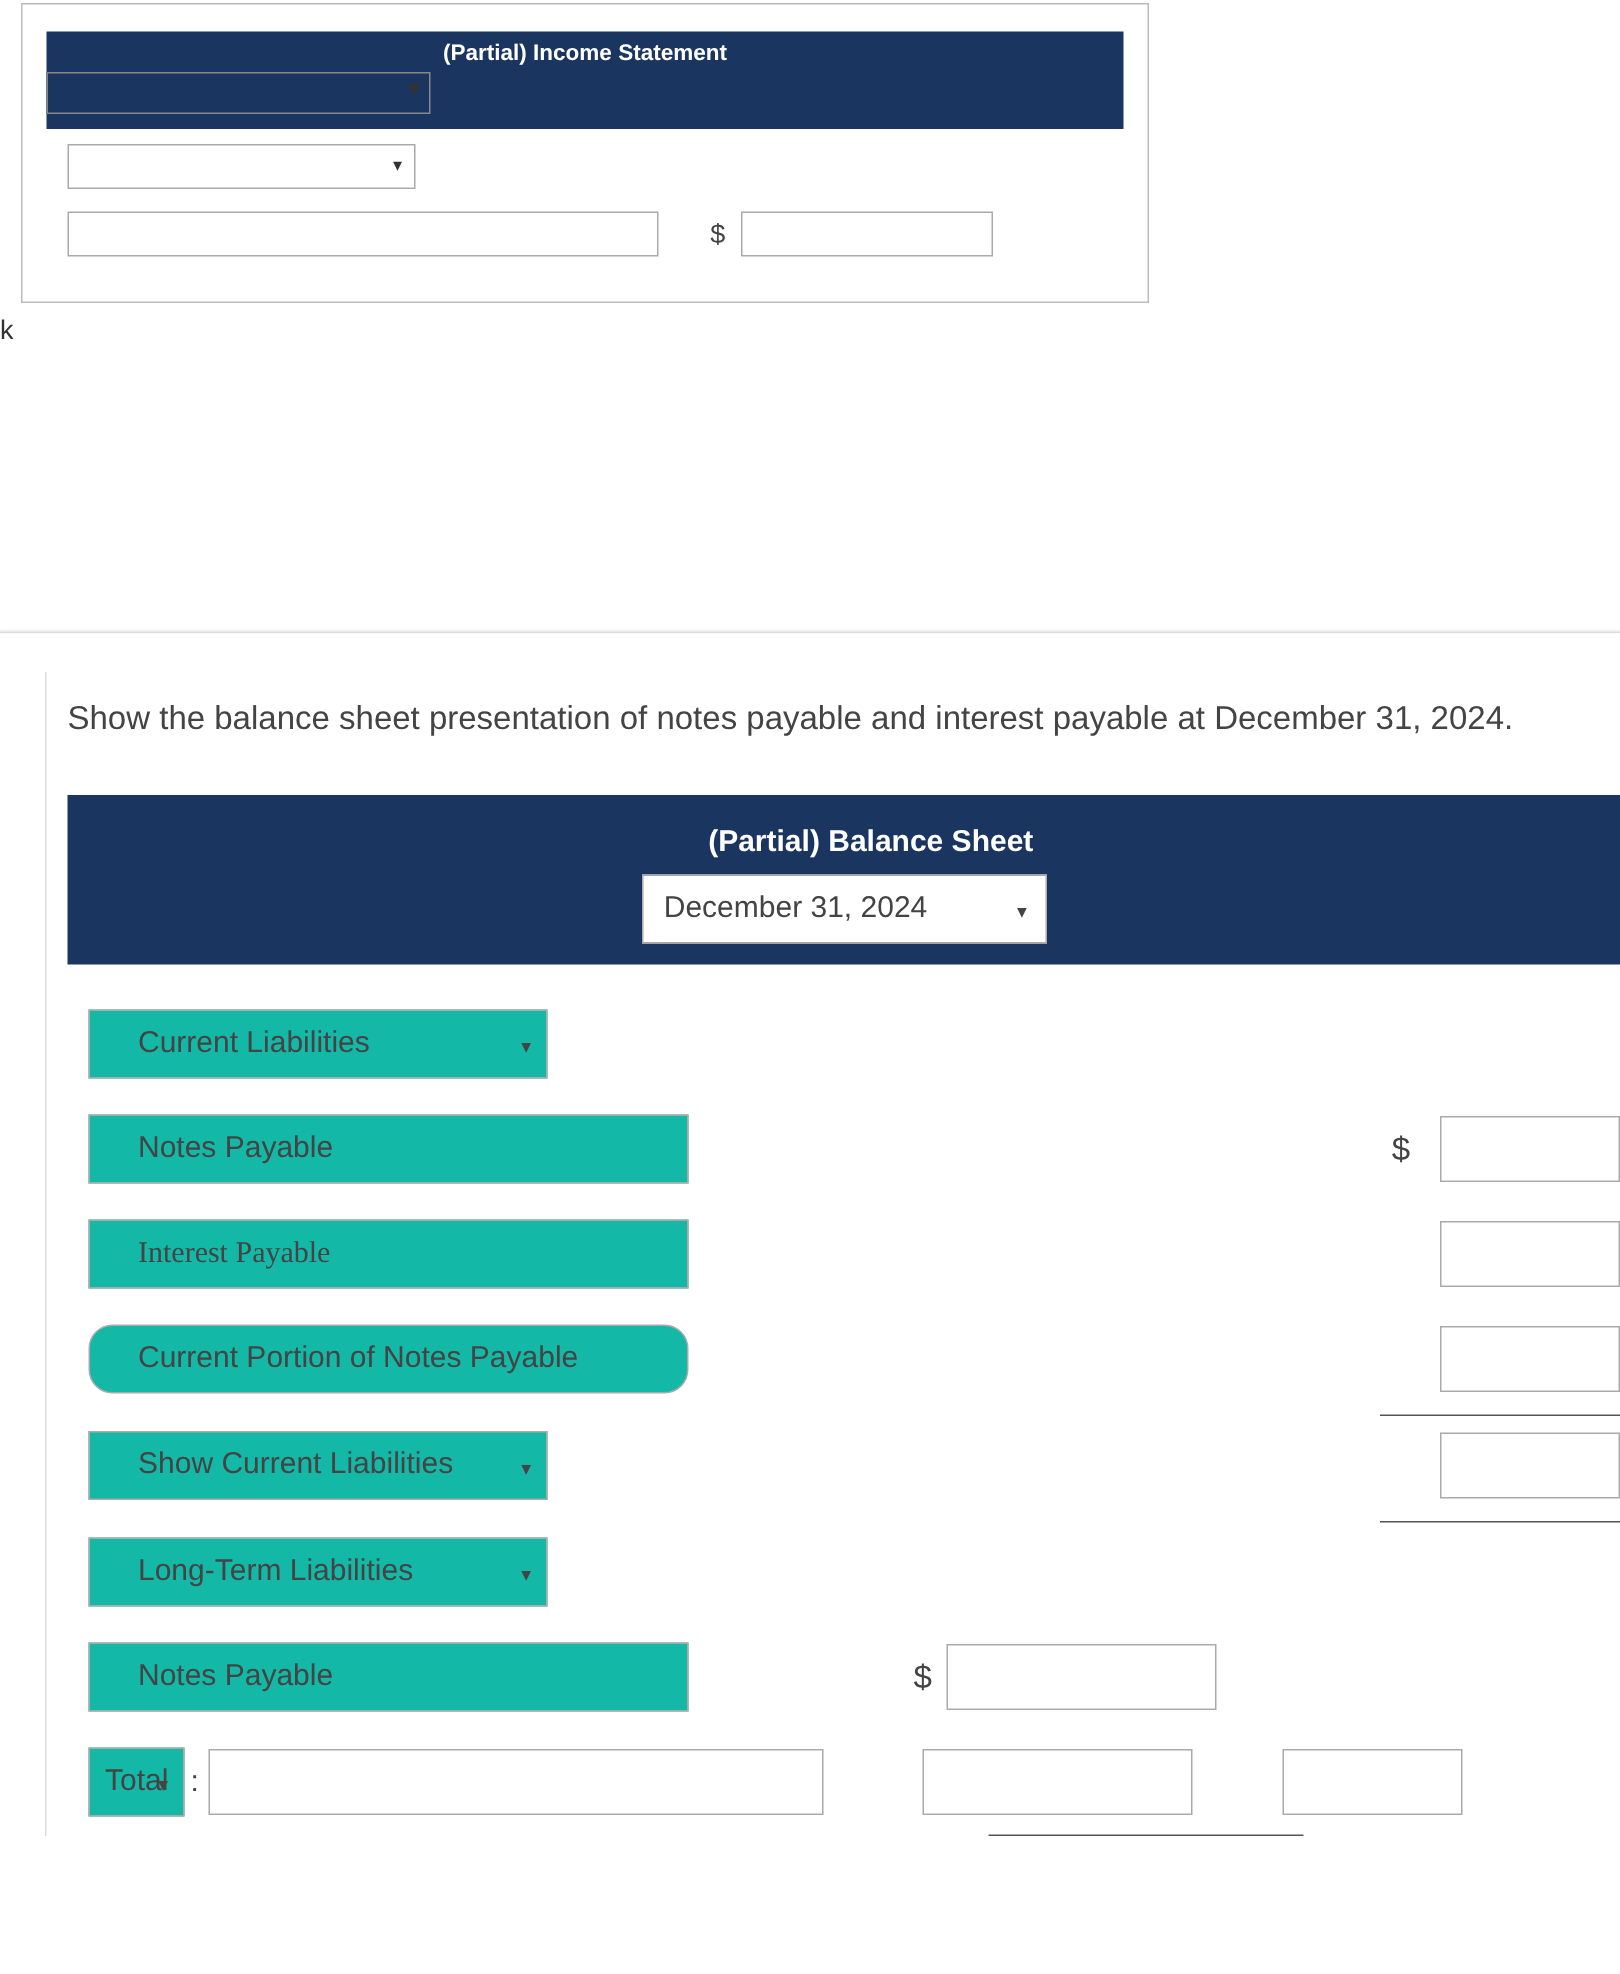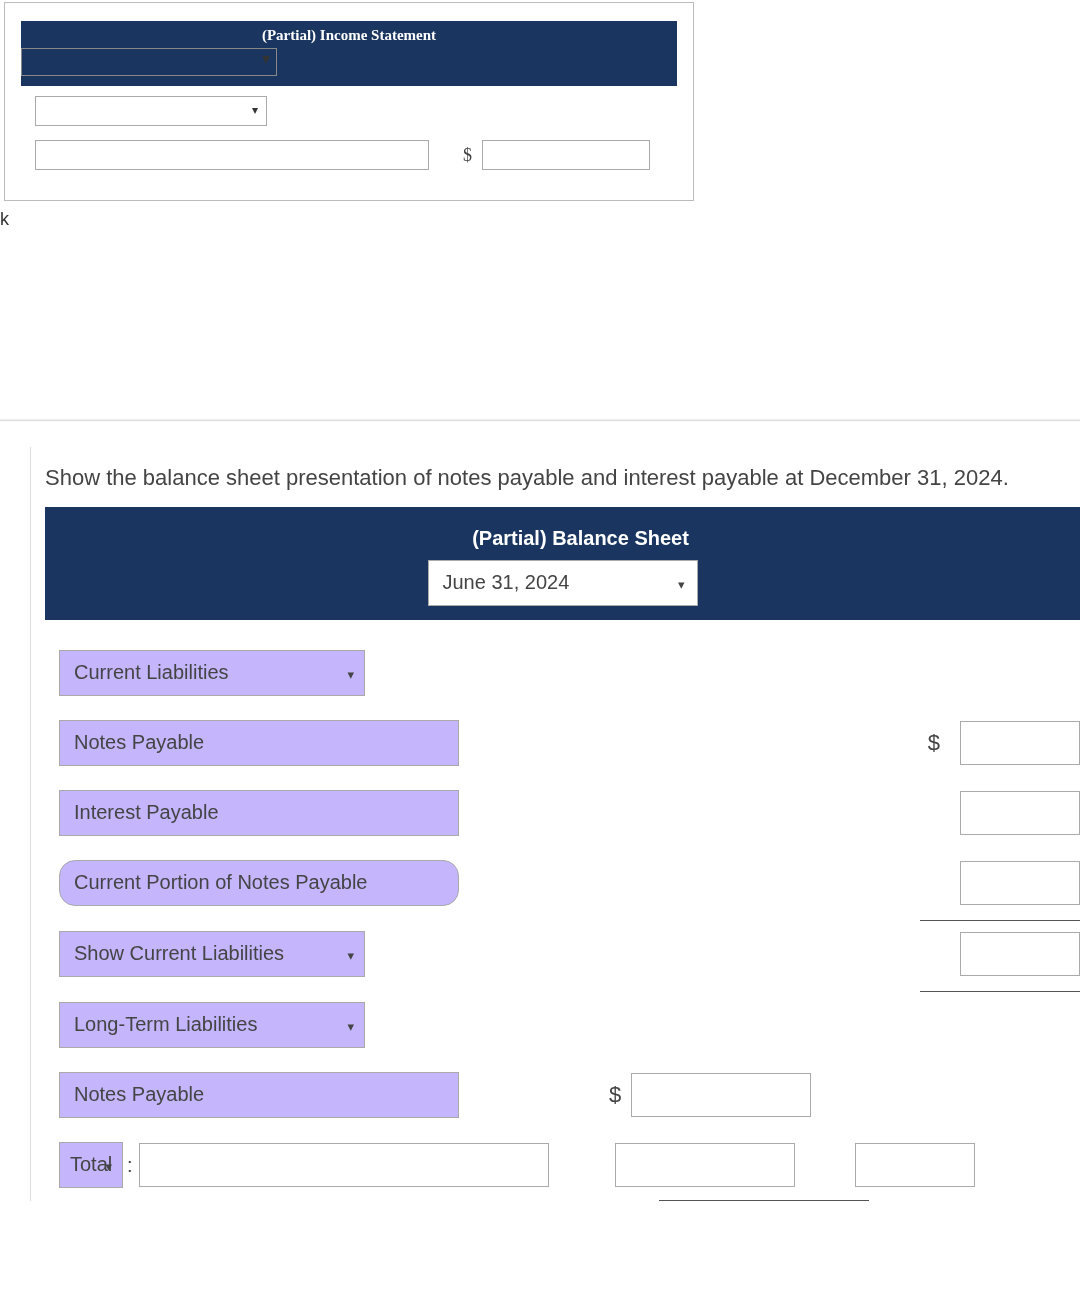--- a/index.html
+++ b/index.html
@@ -4,24 +4,23 @@
 <style>
 * { box-sizing: border-box; margin: 0; padding: 0; }
 body {
   font-family: -apple-system, BlinkMacSystemFont, "Segoe UI", Arial, sans-serif;
   background: #fff;
   color: #333;
   width: 1080px;
 }
 .panel-top {
   border: 1px solid #bbb;
-  margin: 2px 0 0 4px;
-  width: 690px;
+  margin: 2px 0 0 14px;
+  width: 752px;
   padding-bottom: 30px;
-  font-family: Liberation Serif, serif;
 }
 .header-bar {
   background: #1a3560;
   margin: 18px 16px 0 16px;
   padding: 6px 0 10px 0;
   text-align: center;
 }
 .header-bar-title {
   color: #fff;
   font-weight: bold;
@@ -93,21 +92,21 @@
   background: linear-gradient(#eee, transparent);
 }
 .content {
   border-left: 1px solid #ddd;
   margin: 26px 0 0 30px;
   padding: 18px 0 0 14px;
 }
 .instruction {
   font-size: 22px;
   color: #444;
-  margin-bottom: 16px;
+  margin-bottom: 38px;
 }
 .bs-header {
   background: #1a3560;
   padding: 18px 0 14px 0;
   text-align: center;
   width: 100%;
 }
 .bs-title {
   color: #fff;
   font-weight: bold;
@@ -148,23 +147,23 @@
   align-items: center;
   margin-top: 24px;
 }
 .line:first-child { margin-top: 6px; }
 .sel {
   display: inline-block;
   border: 1px solid #aaa;
   height: 46px;
   font-size: 20px;
   color: #444;
-  padding: 10px 30px 0 14px;
+  padding: 10px 30px 0 32px;
   position: relative;
-  background:#c4b5fd;
+  background:#14b8a6;
 }
 .sel .chev {
   position: absolute;
   right: 10px;
   top: 16px;
   font-size: 13px;
 }
 .sel-w1 { width: 306px; }
 .sel-w2 { width: 400px; }
 .sel-less { width: 64px; padding-left:10px; }
@@ -210,21 +209,21 @@
 <div class="klabel">k</div>
 
 <div class="divider"></div>
 
 <div class="content">
   <div class="instruction">Show the balance sheet presentation of notes payable and interest payable at December 31, 2024.</div>
 
   <div class="bs-header">
     <div class="bs-sub">(Partial) Balance Sheet</div>
     <div class="date-select">
-      <span>June 31, 2024</span>
+      <span>December 31, 2024</span>
       <span class="chev">▾</span>
     </div>
   </div>
 
   <div class="bs-body">
 
     <div class="line">
       <div class="sel sel-w1">
         <span>Current Liabilities</span>
         <span class="chev">▾</span>
@@ -234,21 +233,21 @@
     <div class="line">
       <div class="sel sel-w2" style="padding-right:14px;">
         <span>Notes Payable</span>
       </div>
       <div style="flex:1;"></div>
       <span class="dollar2" style="margin-right:20px;">$</span>
       <span class="num-input" style="width:120px;"></span>
     </div>
 
     <div class="line">
-      <div class="sel sel-w2" style="padding-right:14px;">
+      <div class="sel sel-w2" style="padding-right:14px;font-family:Liberation Serif, serif;">
         <span>Interest Payable</span>
       </div>
       <div style="flex:1;"></div>
       <span class="num-input" style="width:120px;"></span>
     </div>
 
     <div class="line">
       <div class="sel sel-w2" style="padding-right:14px;border-radius:16px;">
         <span>Current Portion of Notes Payable</span>
       </div>

